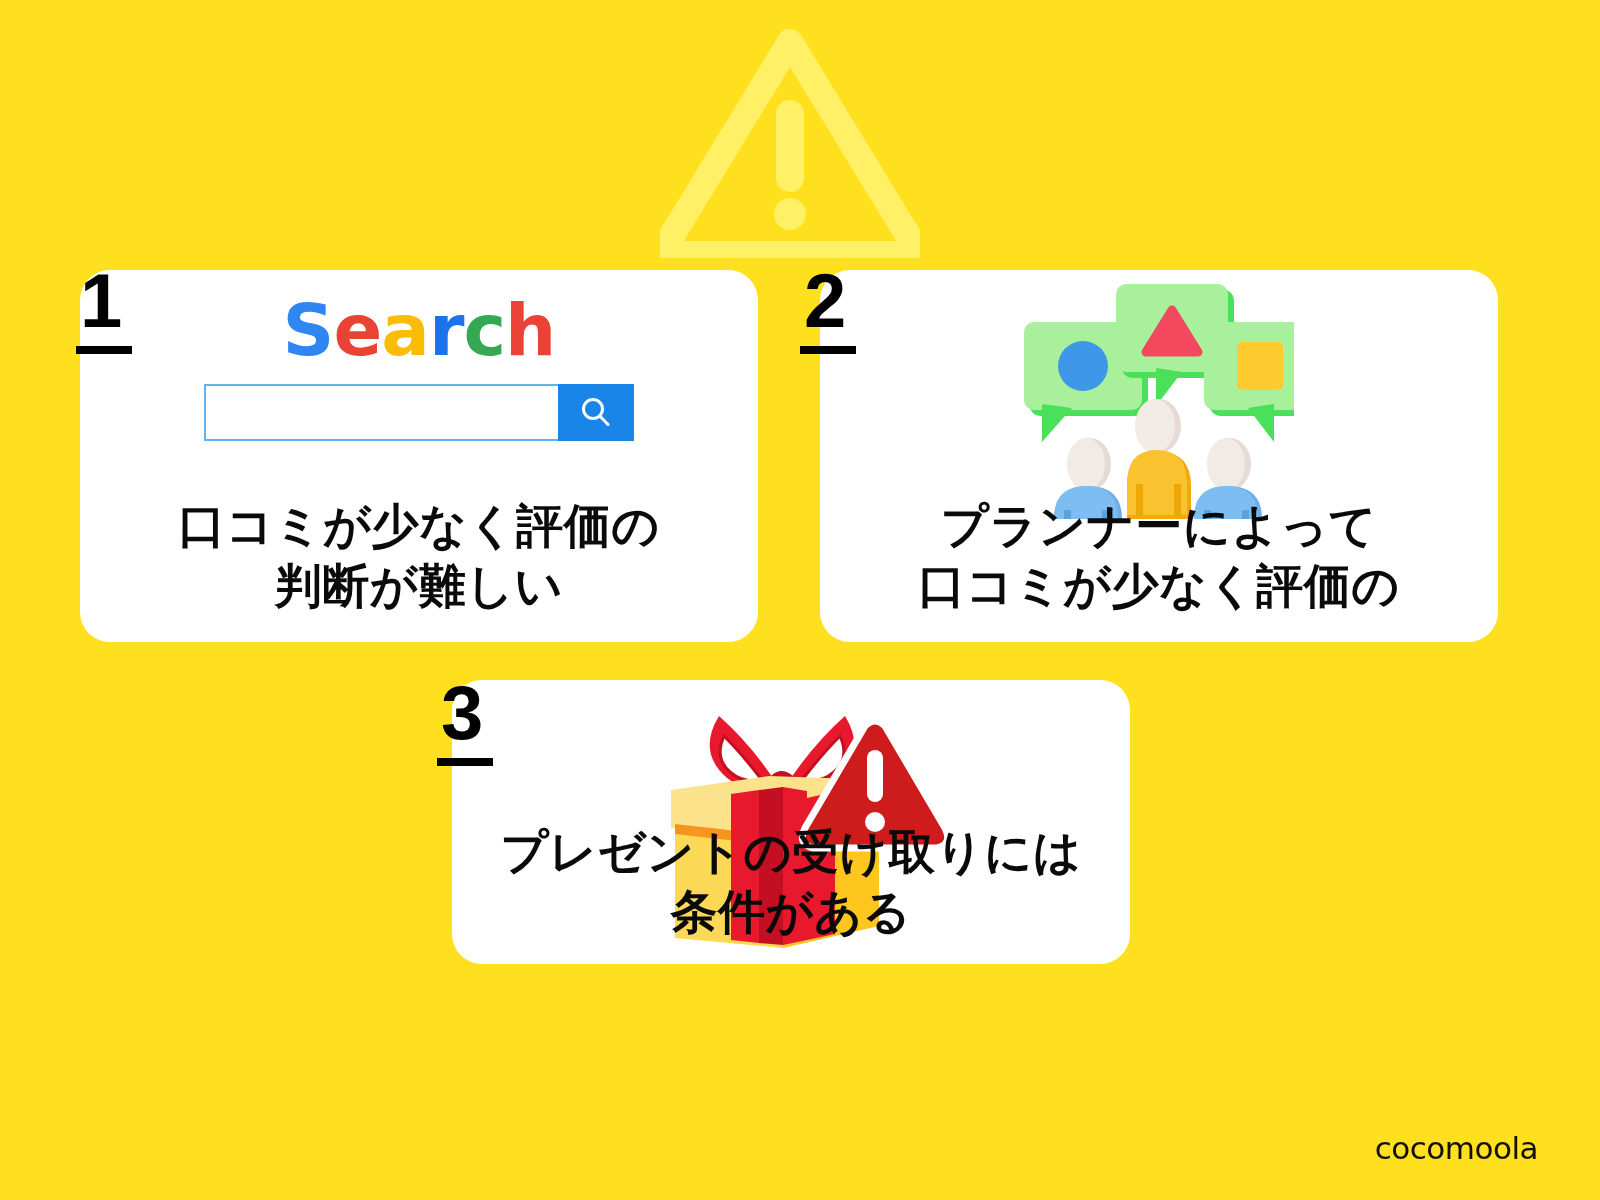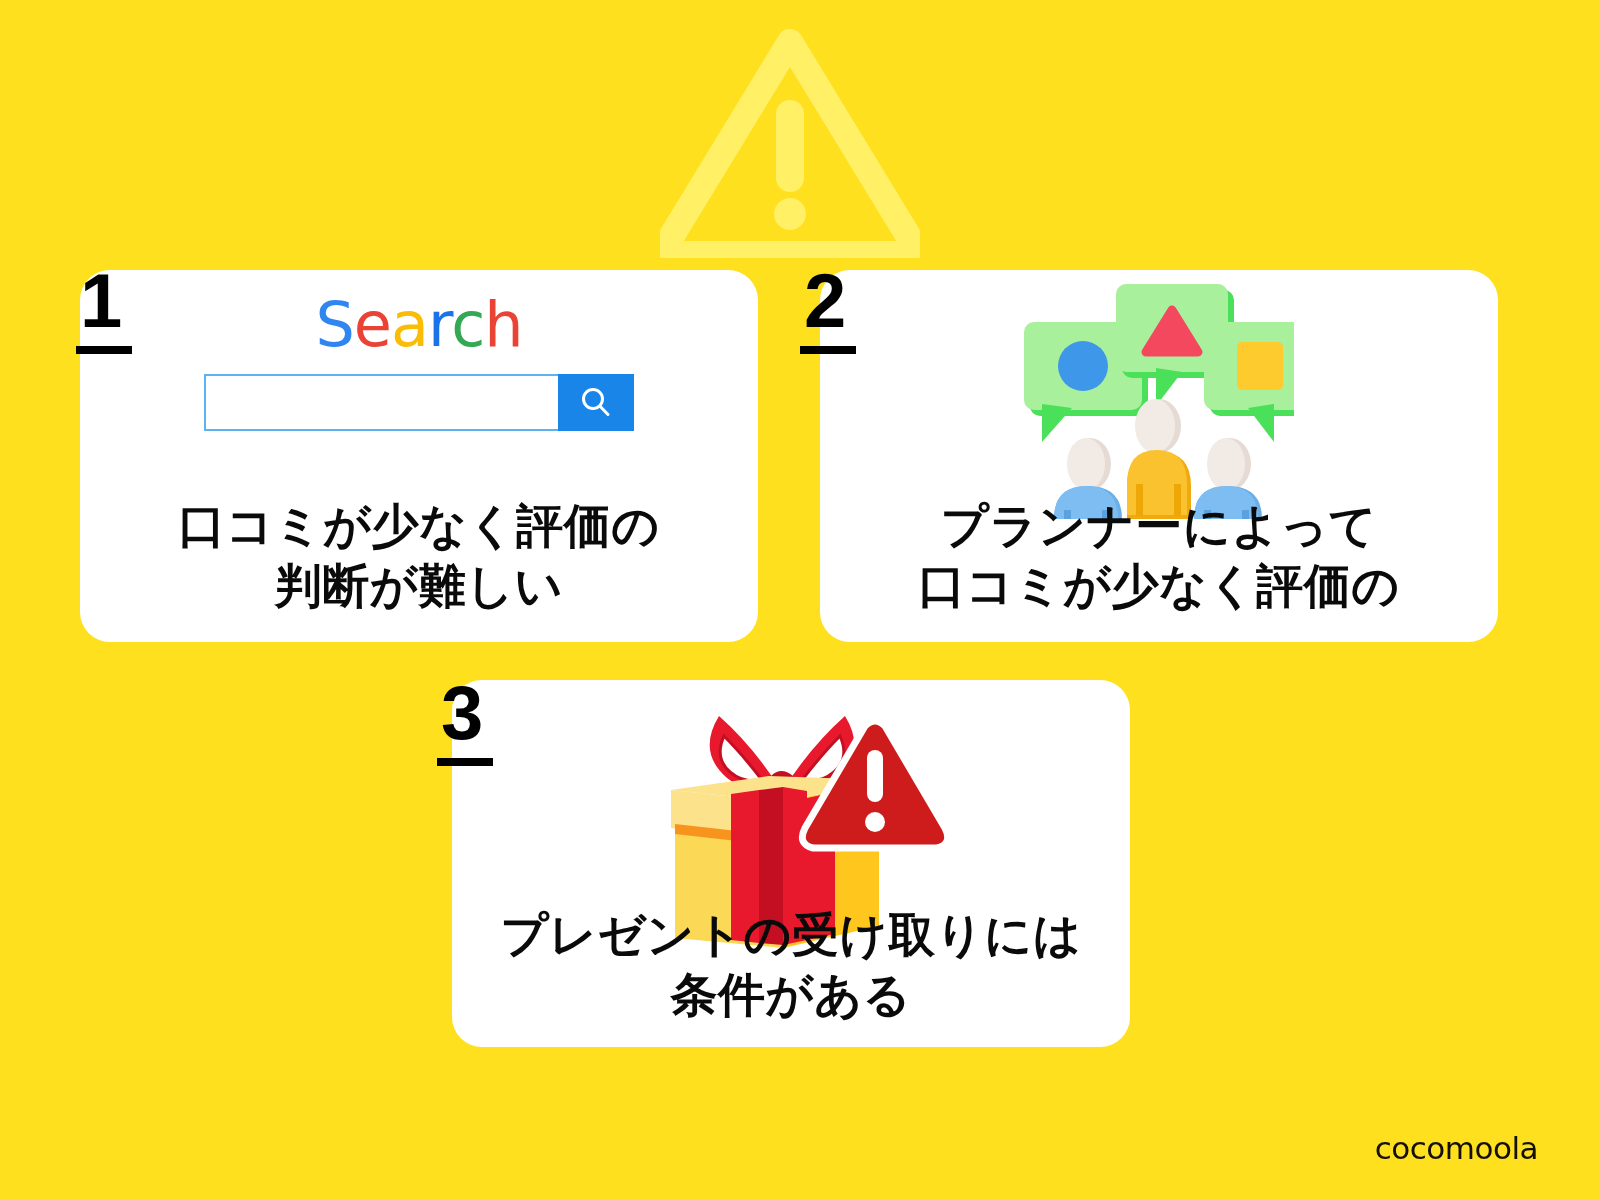--- a/index.html
+++ b/index.html
@@ -51,21 +51,21 @@
 
   
   .card {
     position: absolute;
     background: #FFFFFF;
     border-radius: 30px;
     z-index: 2;
   }
   #card-1 { left: 80px;  top: 270px; width: 678px; height: 372px; }
   #card-2 { left: 820px; top: 270px; width: 678px; height: 372px; }
-  #card-3 { left: 452px; top: 680px; width: 678px; height: 367px; }
+  #card-3 { left: 452px; top: 680px; width: 678px; height: 284px; }
 
   
   .badge {
     position: absolute;
     z-index: 6;
     width: 90px;
     text-align: left;
     pointer-events: none;
   }
   #badge-1 { left: 76px;  top: 266px; }
@@ -107,22 +107,22 @@
 
   
   .search-art {
     position: absolute;
     left: 0;
     top: 24px;
     width: 100%;
     text-align: center;
   }
   .search-word {
-    font-size: 62px;
-    font-weight: 400;
+    font-size: 72px;
+    font-weight: 700;
     letter-spacing: -1px;
     line-height: 1;
     font-family: "DejaVu Sans", "Liberation Sans", sans-serif;
   }
   .search-word span { display: inline; }
   .searchbar {
     margin: 18px auto 0 auto;
     width: 430px;
     height: 57px;
     display: flex;

